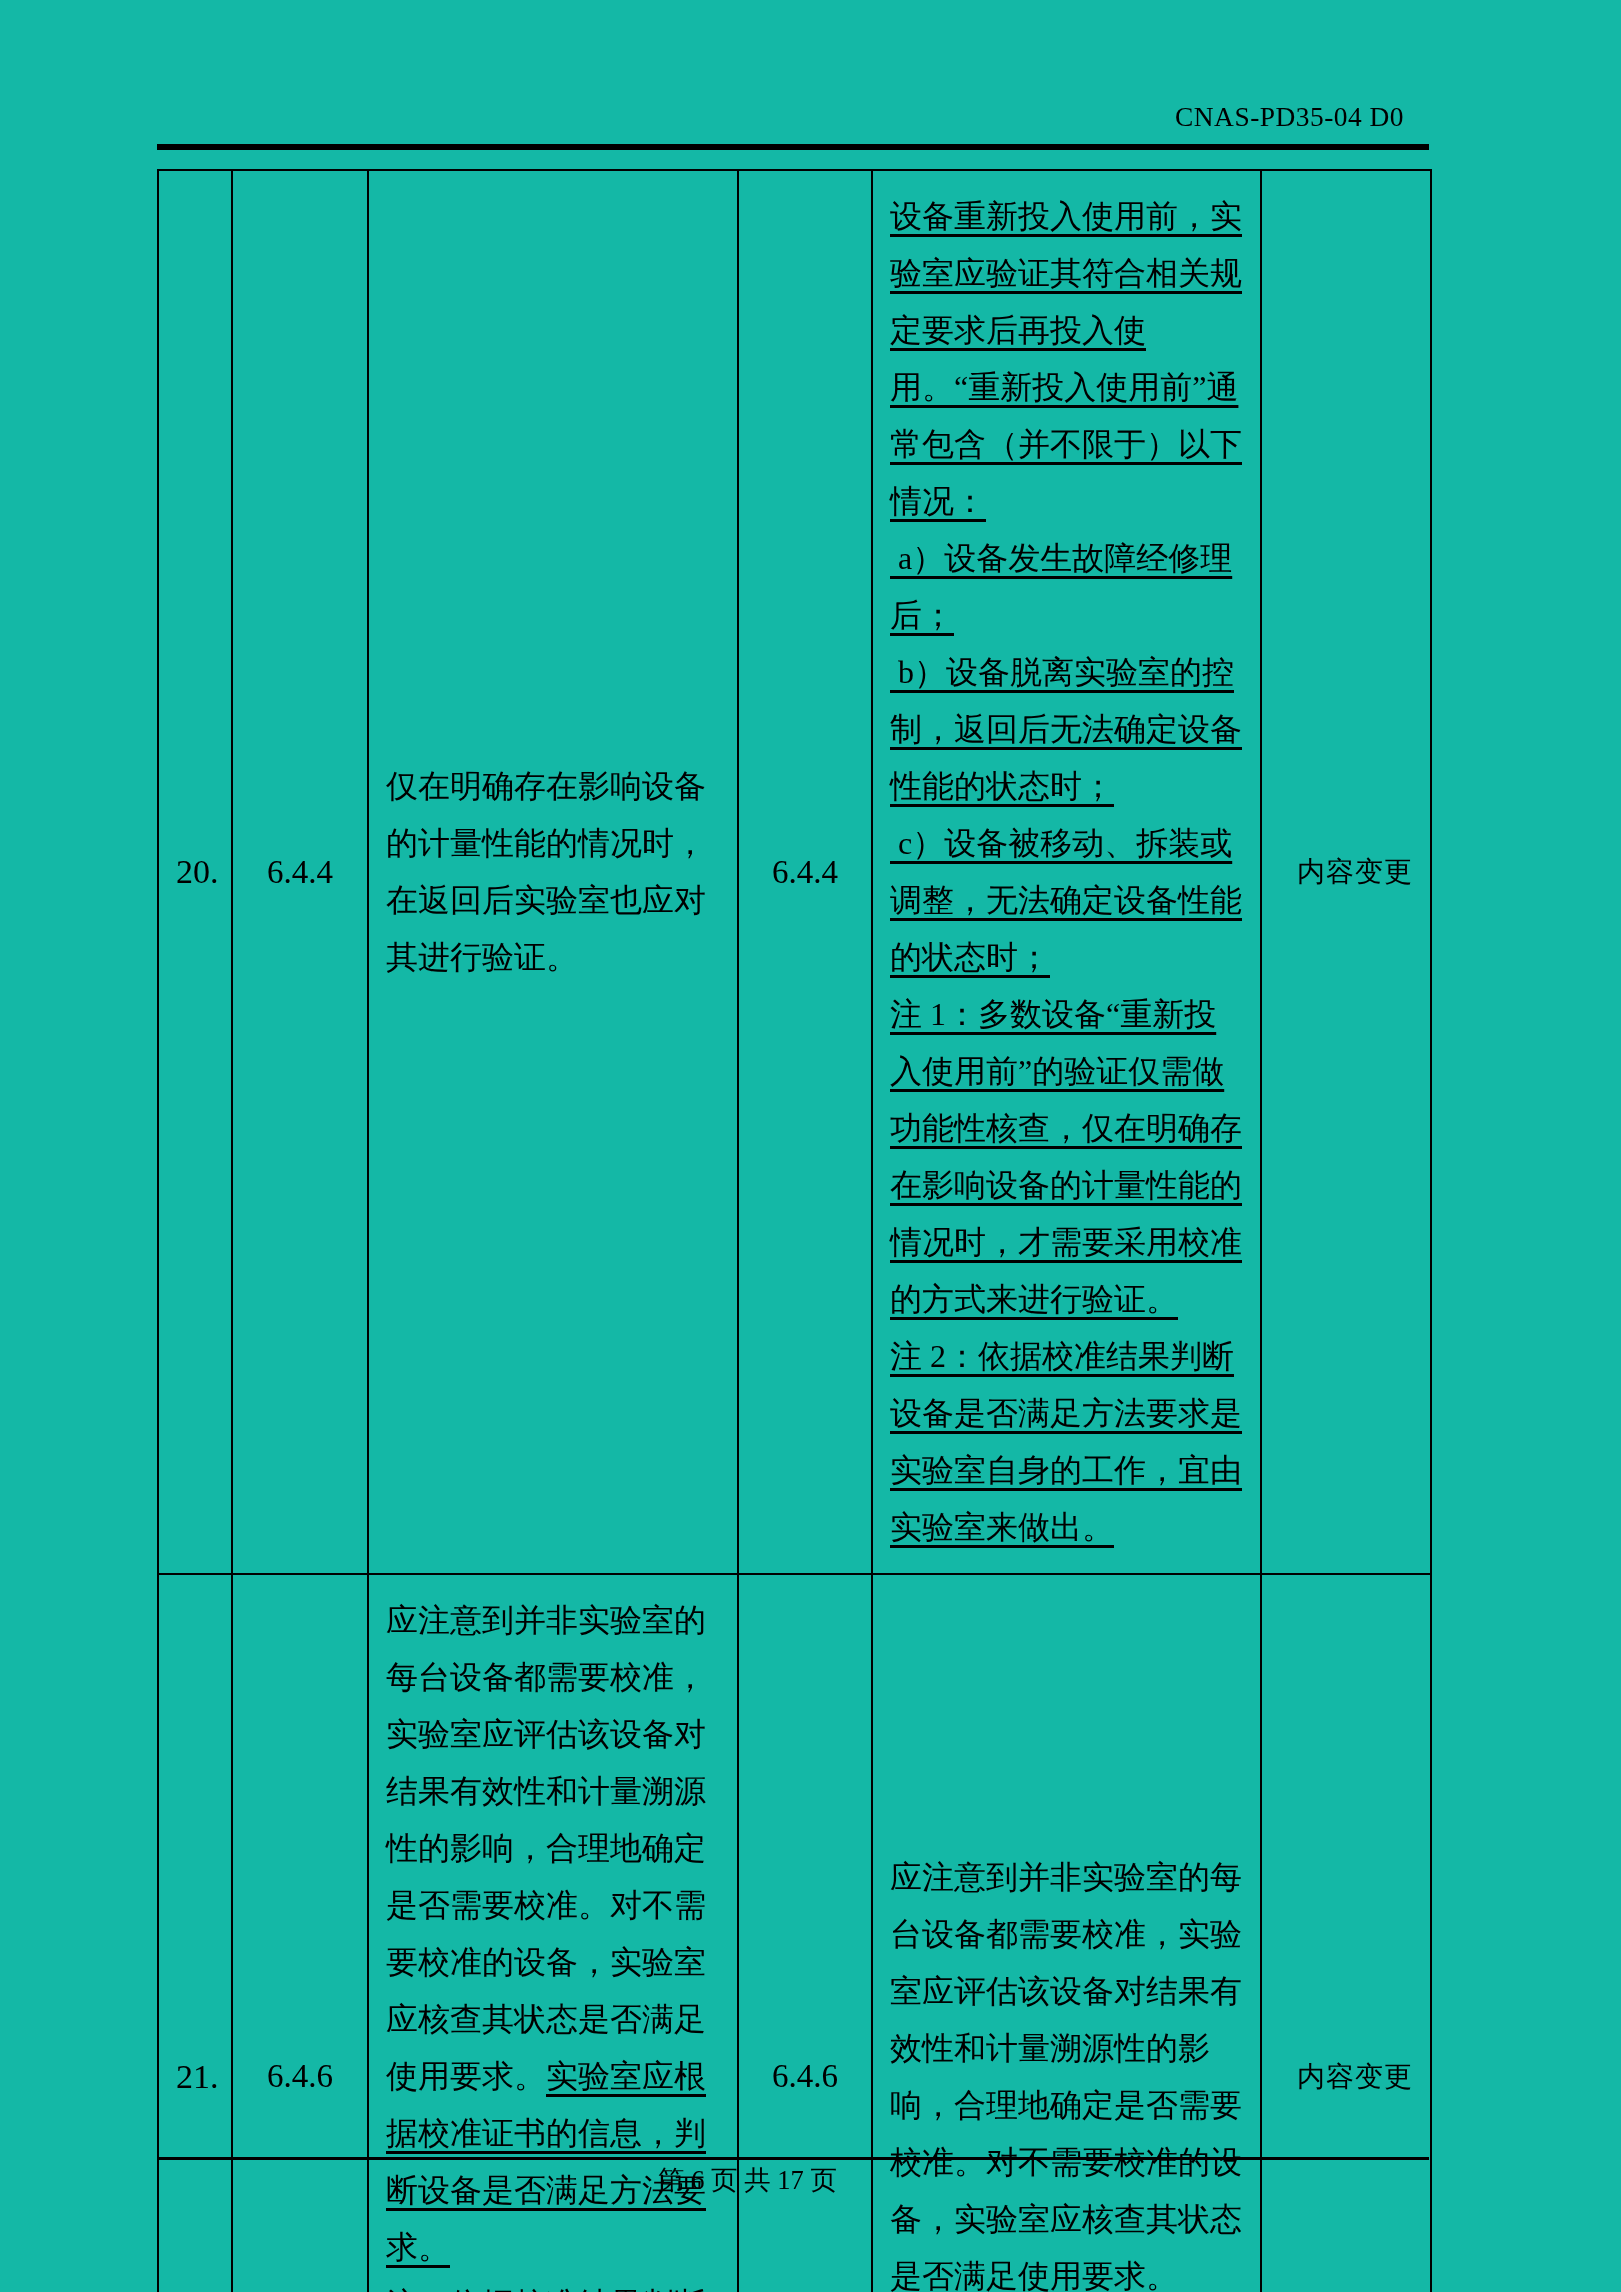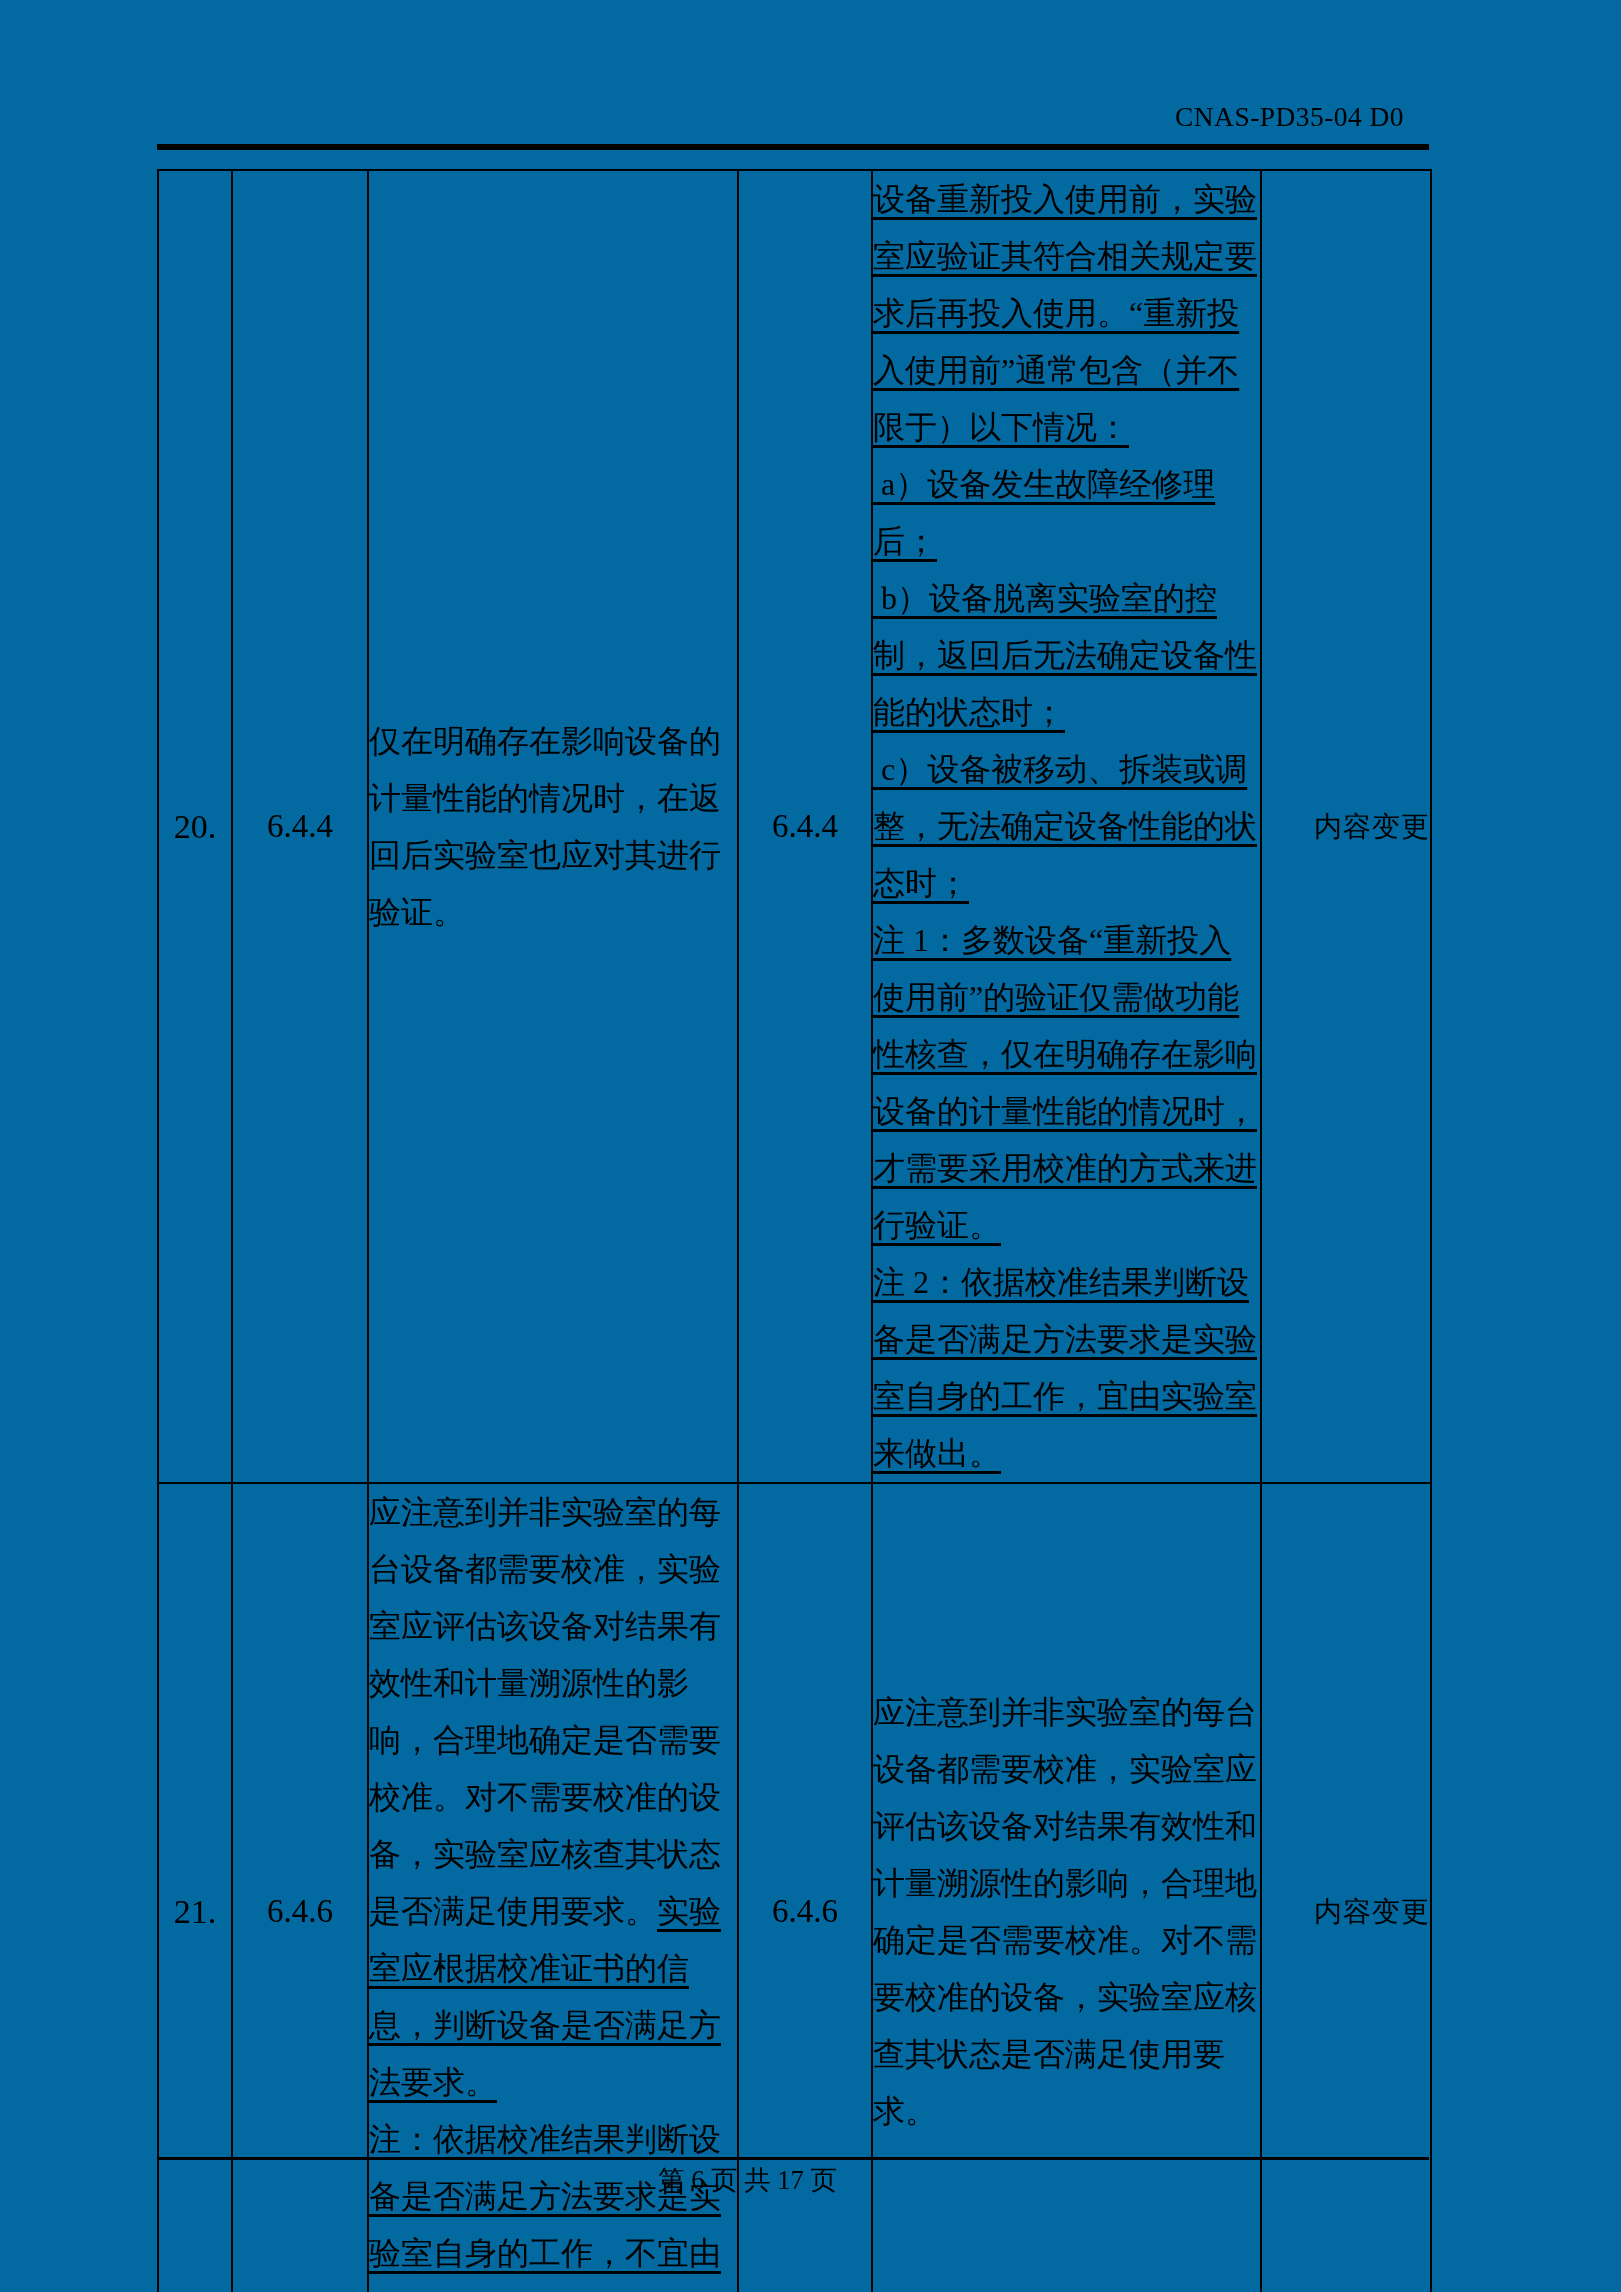--- a/index.html
+++ b/index.html
@@ -1,19 +1,19 @@
 <!DOCTYPE html>
 <html><head>
 <meta charset="utf-8">
 <style>
   html,body{margin:0;padding:0;background:#888;}
   .page{
     position:relative;
     width:1621px;height:2293px;
-    background:#0369a1;
+    background:#14b8a6;
     font-family:"Liberation Serif","DejaVu Serif",serif;
     color:#000;
     overflow:hidden;
   }
   .doc-header{
     position:absolute;
     left:159px;top:102px;width:1245px;
     text-align:right;
     font-size:27.4px;
     letter-spacing:0.5px;
@@ -25,21 +25,21 @@
   }
   table.rev-table{
     position:absolute;
     left:157px;top:169px;
     width:1272px;
     border-collapse:collapse;
     table-layout:fixed;
   }
   table.rev-table td{
     border:2px solid #000;
-    padding:0;
+    padding:17px;
     vertical-align:middle;
   }
   .cell-num{ text-align:center; font-size:34px; }
   .cell-clause{ text-align:center; font-size:33px;margin-left:9px; }
   .cell-change{ text-align:right; font-size:28px; letter-spacing:1px; }
   .cell-text{
     font-size:32px;
     line-height:57px;
     padding:2px 9.8px 2px 11.8px;
     text-align:left;

